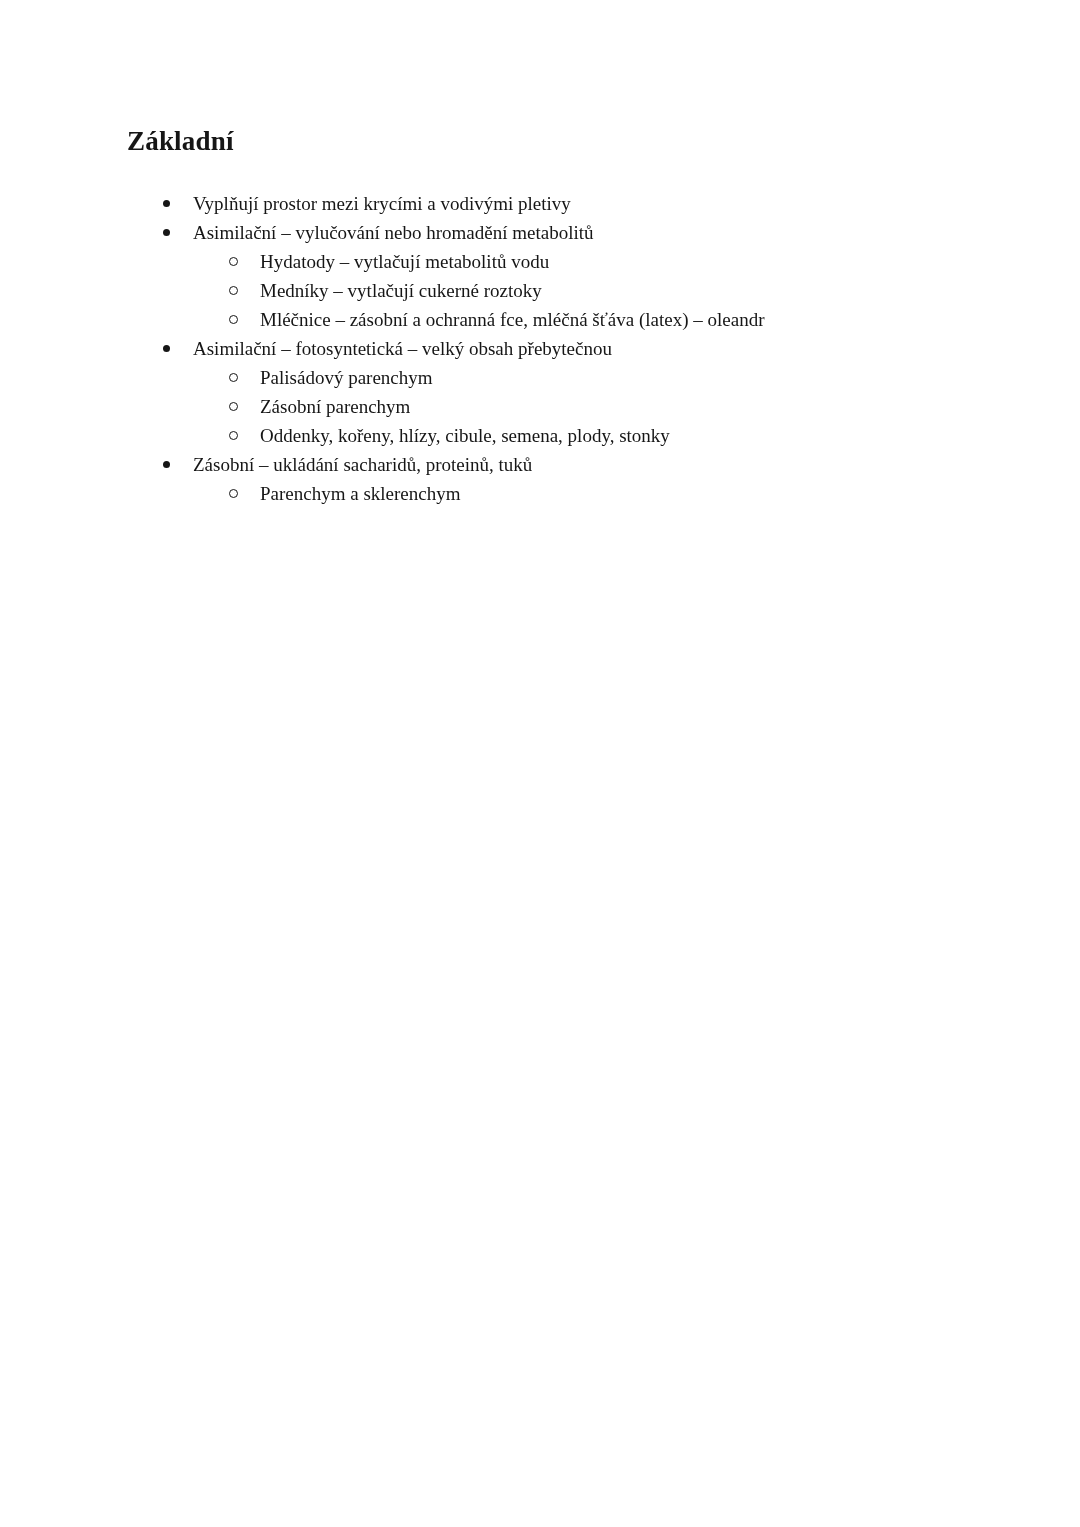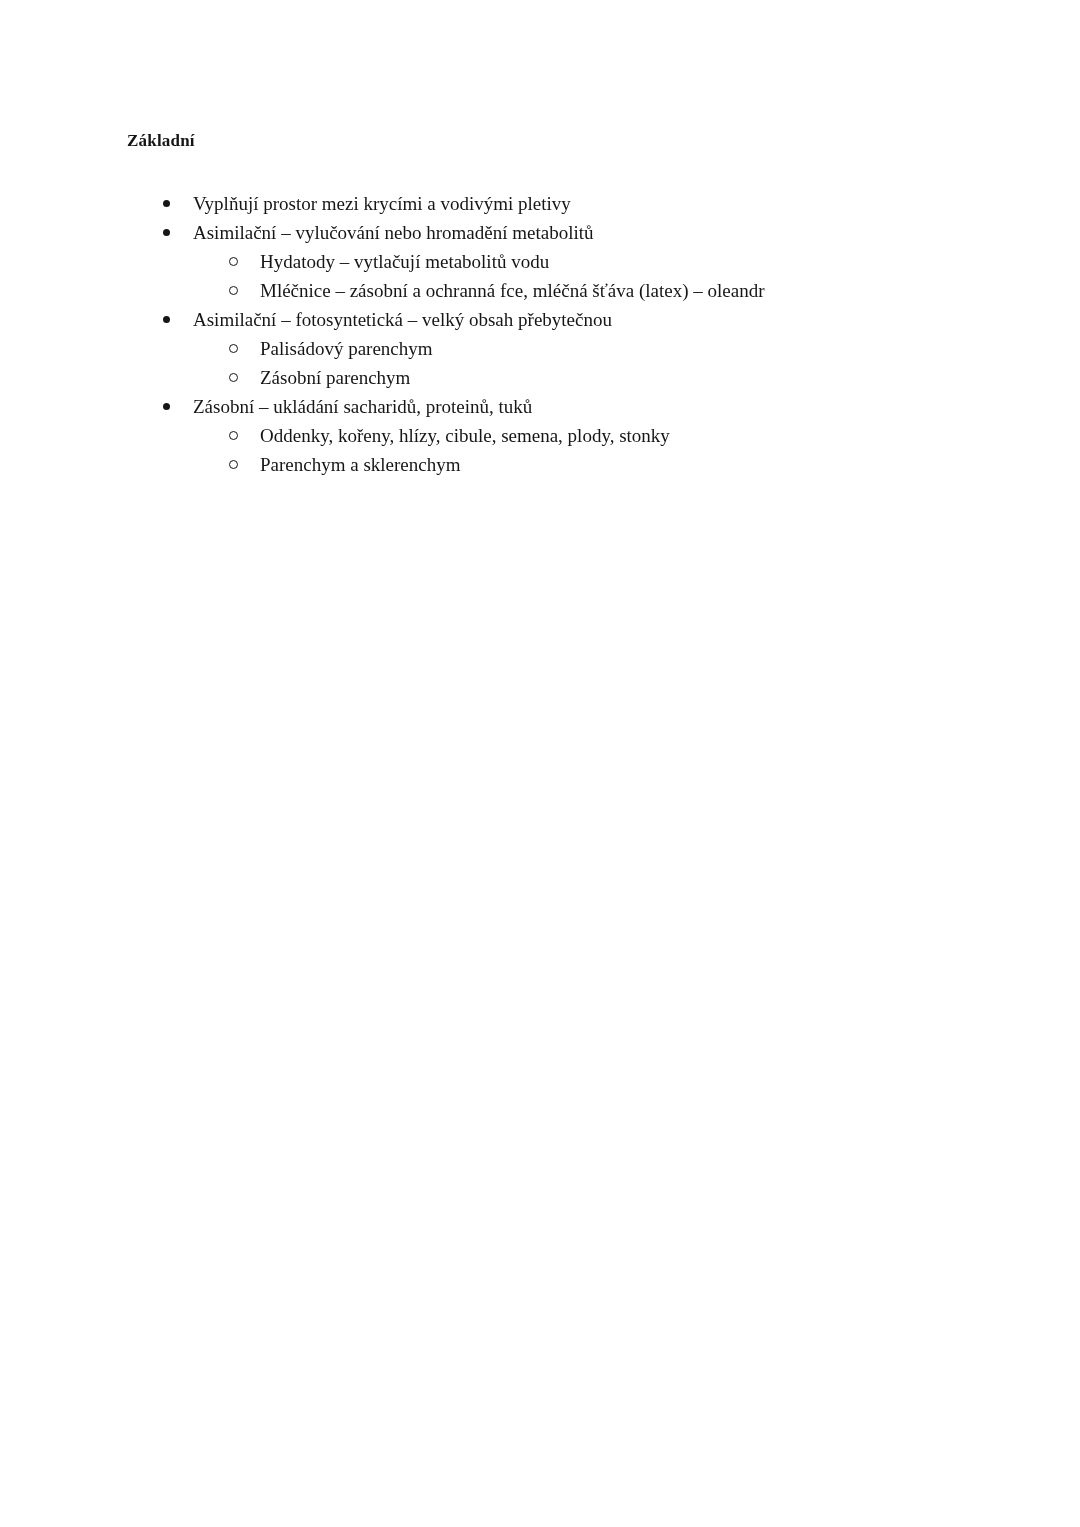--- a/index.html
+++ b/index.html
@@ -16,21 +16,21 @@
     font-family: "Liberation Serif", "DejaVu Serif", serif;
     color: #161616;
   }
   .doc {
     position: absolute;
     left: 127px;
     top: 126px;
     width: 880px;
   }
   .heading {
-    font-size: 17px;
+    font-size: 27px;
     font-weight: bold;
     line-height: 30px;
     margin: 0 0 33px 0;
     letter-spacing: 0.2px;
   }
   .list {
     font-size: 19px;
   }
   .row {
     display: flex;
@@ -90,20 +90,26 @@
         <span class="btext">Asimilační – vylučování nebo hromadění metabolitů</span>
       </div>
 
       <div class="row l2">
         <span class="marker-box">
             <span class="circle"></span>
           </span>
         <span class="btext">Hydatody – vytlačují metabolitů vodu</span>
       </div>
 
+      <div class="row l2">
+        <span class="marker-box">
+            <span class="circle"></span>
+          </span>
+        <span class="btext">Medníky – vytlačují cukerné roztoky</span>
+      </div>
 
       <div class="row l2">
         <span class="marker-box">
             <span class="circle"></span>
           </span>
         <span class="btext">Mléčnice – zásobní a ochranná fce, mléčná šťáva (latex) – oleandr</span>
       </div>
 
       <div class="row l1">
         <span class="marker-box">
@@ -119,32 +125,32 @@
         <span class="btext">Palisádový parenchym</span>
       </div>
 
       <div class="row l2">
         <span class="marker-box">
             <span class="circle"></span>
           </span>
         <span class="btext">Zásobní parenchym</span>
       </div>
 
+      <div class="row l2">
+        <span class="marker-box">
+            <span class="circle"></span>
+          </span>
+        <span class="btext">Oddenky, kořeny, hlízy, cibule, semena, plody, stonky</span>
+      </div>
+
       <div class="row l1">
         <span class="marker-box">
             <span class="disc"></span>
           </span>
         <span class="btext">Zásobní – ukládání sacharidů, proteinů, tuků</span>
-      </div>
-
-      <div class="row l2">
-        <span class="marker-box">
-            <span class="circle"></span>
-          </span>
-        <span class="btext">Oddenky, kořeny, hlízy, cibule, semena, plody, stonky</span>
       </div>
 
       <div class="row l2">
         <span class="marker-box">
             <span class="circle"></span>
           </span>
         <span class="btext">Parenchym a sklerenchym</span>
       </div>
 
     </div>

